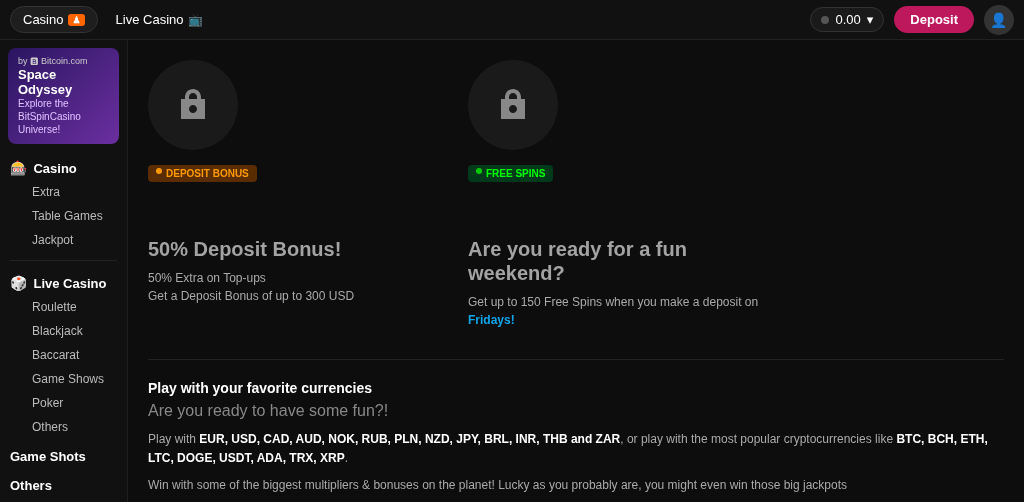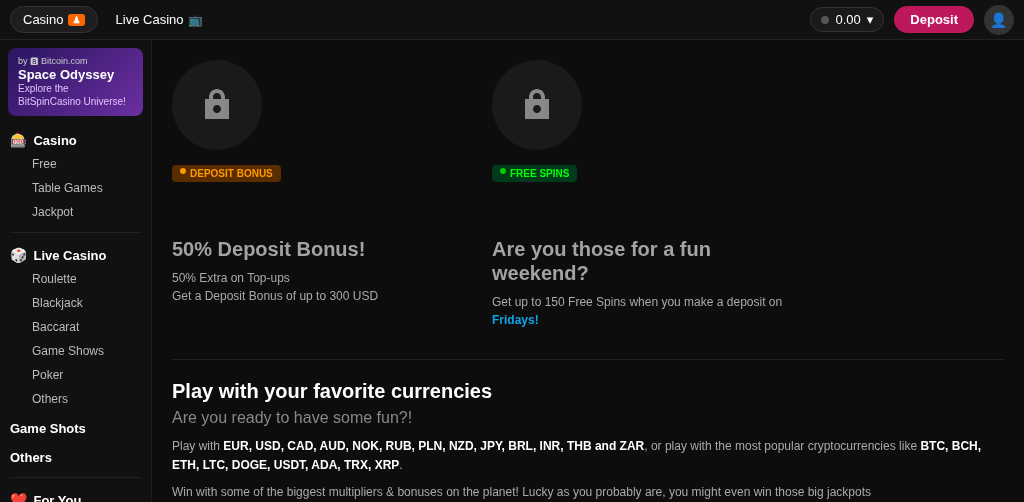--- a/index.html
+++ b/index.html
@@ -100,21 +100,21 @@
 
     
     .main-layout {
       display: flex;
       flex: 1;
       overflow: hidden;
     }
 
     
     .sidebar {
-      width: 152px;
+      width: 128px;
       background: #111;
       border-right: 1px solid #1e1e1e;
       overflow-y: auto;
       flex-shrink: 0;
       padding-bottom: 10px;
     }
     .sidebar::-webkit-scrollbar { width: 3px; }
     .sidebar::-webkit-scrollbar-thumb { background: #333; }
 
     .promo-banner {
@@ -235,21 +235,21 @@
       line-height: 1.5;
     }
     .bonus-card p strong { color: #0ea5e9; text-align: center; }
 
     
     .currencies-section {
       border-top: 1px solid #222;
       padding-top: 20px;
     }
     .currencies-section h3 {
-      font-size: 20px;
+      font-size: 14px;
       font-weight: bold;
       color: #fff;
       margin-bottom: 6px;
     }
     .currencies-section .sub {
       font-size: 16px;
       color: #888;
       margin-bottom: 10px;
     }
     .currencies-section .desc {
@@ -305,21 +305,21 @@
       <div class="promo-by">by 🅱 Bitcoin.com</div>
       <div class="promo-title">Space Odyssey</div>
       <div class="promo-sub">Explore the BitSpinCasino Universe!</div>
     </div>
 
     <div class="sidebar-section">
       <div class="sidebar-section-header">
         <span class="section-icon">🎰</span>
         <span>Casino</span>
       </div>
-      <div class="sidebar-item">Free</div>
+      <div class="sidebar-item">Extra</div>
       <div class="sidebar-item">Table Games</div>
       <div class="sidebar-item">Jackpot</div>
     </div>
 
     <div class="sidebar-divider"></div>
 
     <div class="sidebar-section">
       <div class="sidebar-section-header">
         <span class="section-icon">🎲</span>
         <span>Live Casino</span>
@@ -380,21 +380,21 @@
       <div class="bonus-card">
         <div class="card-circle">
           <svg width="40" height="40" viewBox="0 0 40 40" xmlns="http://www.w3.org/2000/svg">
             <path class="lock-icon-svg" d="M20 4C15.6 4 12 7.6 12 12v2H8v20h24V14h-4v-2c0-4.4-3.6-8-8-8zm0 4c2.2 0 4 1.8 4 4v2h-8v-2c0-2.2 1.8-4 4-4zm0 12c2.2 0 4 1.8 4 4s-1.8 4-4 4-4-1.8-4-4 1.8-4 4-4z" fill="#888"></path>
           </svg>
         </div>
         <div class="bonus-badge freespins">
           <span class="badge-dot"></span>
           <span>FREE SPINS</span>
         </div>
-        <h2>Are you those for a fun weekend?</h2>
+        <h2>Are you ready for a fun weekend?</h2>
         <p>
           <span>Get up to 150 Free Spins when you make a deposit on </span><strong>Fridays!</strong>
         </p>
       </div>
 
     </div>
 
     <div class="currencies-section">
       <h3>Play with your favorite currencies</h3>
       <div class="sub">Are you ready to have some fun?!</div>

